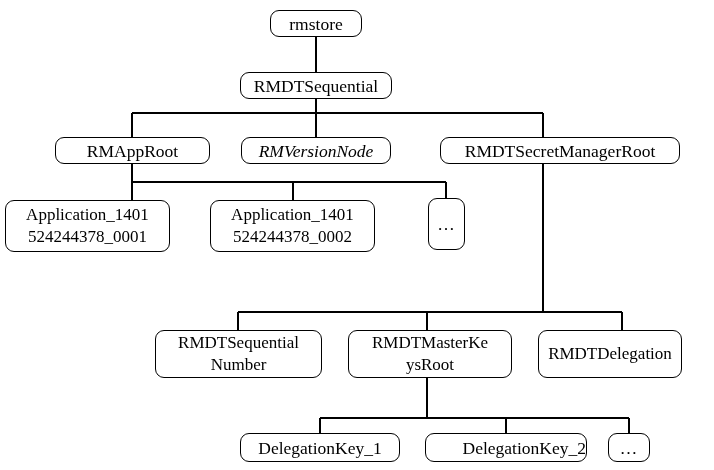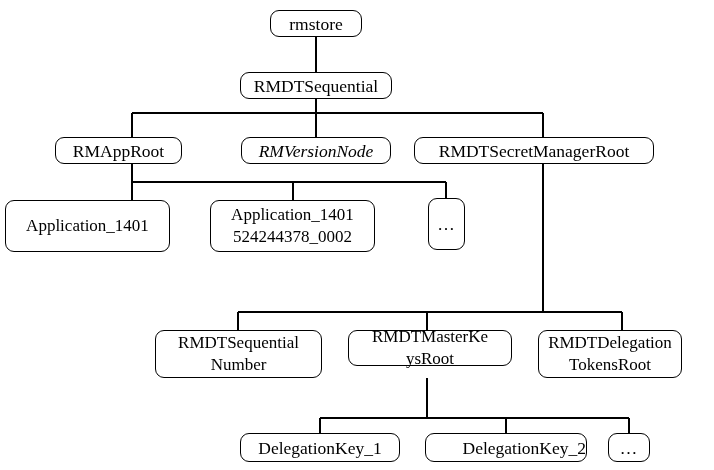--- a/index.html
+++ b/index.html
@@ -37,28 +37,28 @@
     font-size: 17.5px;
     line-height: 22px;
     white-space: nowrap;
   }
   .node.small { font-size: 17px; }
   .node.ellipsis { letter-spacing: 1px; }
 
   
   #n-rmstore        { left: 270px; top: 10px;  width: 92px;  height: 27px; }
   #n-zkrmstateroot  { left: 240px; top: 72px;  width: 152px; height: 27px; }
-  #n-rmapproot      { left: 55px;  top: 137px; width: 127px; height: 27px; }
+  #n-rmapproot      { left: 55px;  top: 137px; width: 155px; height: 27px; }
   #n-rmversionnode  { left: 241px; top: 137px; width: 150px; height: 27px; font-style: italic; }
-  #n-rmdtsecret     { left: 414px; top: 137px; width: 240px; height: 27px; }
+  #n-rmdtsecret     { left: 440px; top: 137px; width: 240px; height: 27px; }
   #n-app1           { left: 5px;   top: 200px; width: 165px; height: 52px; }
   #n-app2           { left: 210px; top: 200px; width: 165px; height: 52px; }
   #n-app-ellipsis   { left: 428px; top: 198px; width: 37px;  height: 52px; }
   #n-rmdtseq        { left: 155px; top: 330px; width: 167px; height: 48px; text-align: right; }
-  #n-rmdtmaster     { left: 348px; top: 330px; width: 164px; height: 36px; }
+  #n-rmdtmaster     { left: 348px; top: 330px; width: 164px; height: 48px; }
   #n-rmdtdeleg      { left: 538px; top: 330px; width: 144px; height: 48px; }
   #n-delkey1        { left: 240px; top: 433px; width: 160px; height: 29px; }
   #n-delkey2        { left: 425px; top: 433px; width: 162px; height: 29px; align-items: flex-end; }
   #n-key-ellipsis   { left: 608px; top: 433px; width: 42px;  height: 29px; }
 </style>
 </head>
 <body>
 
 <div class="canvas">
 
@@ -104,20 +104,21 @@
   <div class="node" id="n-rmversionnode">
     <span>RMVersionNode</span>
   </div>
 
   <div class="node" id="n-rmdtsecret">
     <span>RMDTSecretManagerRoot</span>
   </div>
 
   <div class="node small" id="n-app1">
     <span>Application_1401</span>
+    <span>524244378_0001</span>
   </div>
 
   <div class="node small" id="n-app2">
     <span>Application_1401</span>
     <span>524244378_0002</span>
   </div>
 
   <div class="node ellipsis" id="n-app-ellipsis">
     <span>…</span>
   </div>
@@ -127,21 +128,20 @@
     <span>Number</span>
   </div>
 
   <div class="node small" id="n-rmdtmaster">
     <span>RMDTMasterKe</span>
     <span>ysRoot</span>
   </div>
 
   <div class="node small" id="n-rmdtdeleg">
     <span>RMDTDelegation</span>
-    <span>TokensRoot</span>
   </div>
 
   <div class="node" id="n-delkey1">
     <span>DelegationKey_1</span>
   </div>
 
   <div class="node" id="n-delkey2">
     <span>DelegationKey_2</span>
   </div>
 

